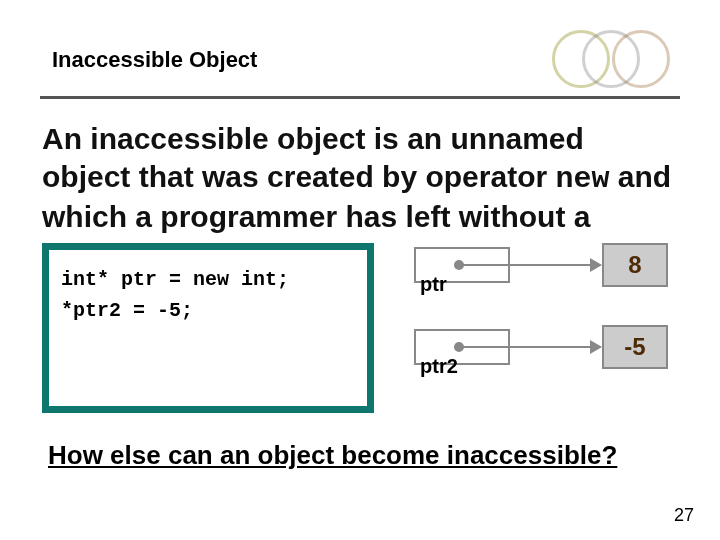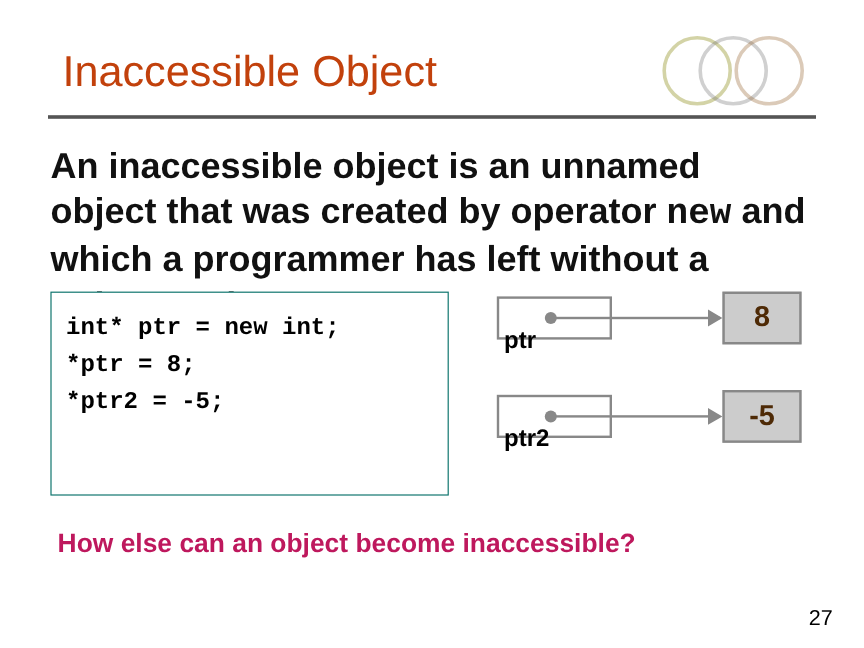--- a/index.html
+++ b/index.html
@@ -1,38 +1,38 @@
 <!DOCTYPE html>
 <html><head>
 <meta charset="utf-8">
 <style>
   * { box-sizing: border-box; margin: 0; padding: 0; }
   body { width: 720px; height: 540px; background: #fff; font-family: Arial, Helvetica, sans-serif; position: relative; overflow: hidden; }
   .slide { width: 720px; height: 540px; position: relative; padding: 0; }
   .title-row { position: absolute; top: 30px; left: 52px; right: 40px; height: 60px; display: flex; align-items: center; gap: 8px; }
-  .title { font-size: 36px; color: #c2410c; }
+  .title { font-size: 22px; color: #000000; font-weight: bold; }
   .circles { position: absolute; top: 0; right: 10px; display: flex; gap: 0; }
   .circle { width: 58px; height: 58px; border-radius: 50%; position: relative; margin-left: -28px; }
   .circle:first-child { margin-left: 0; }
   .c-olive { border: 3px solid rgba(128,128,0,0.35); }
   .c-gray  { border: 3px solid rgba(120,120,120,0.35); }
   .c-brown { border: 3px solid rgba(153,102,51,0.35); }
   .hr { position: absolute; top: 96px; left: 40px; right: 40px; height: 3px; background: linear-gradient(#555,#555); }
   .body-text { position: absolute; top: 120px; left: 42px; right: 42px; font-size: 30px; font-weight: bold; color: #111; line-height: 1.25; }
   .body-text .mono { font-family: "Courier New", monospace; }
-  .code-box { position: absolute; top: 243px; left: 42px; width: 332px; height: 170px; border: 1px solid #0f766e; background: #fff; padding: 14px 12px; font-family: "Courier New", monospace; font-size: 20px; font-weight: bold; line-height: 1.55; color: #000; }
+  .code-box { position: absolute; top: 243px; left: 42px; width: 332px; height: 170px; border: 7px solid #0f766e; background: #fff; padding: 14px 12px; font-family: "Courier New", monospace; font-size: 20px; font-weight: bold; line-height: 1.55; color: #000; }
   .diagram { position: absolute; top: 243px; left: 400px; width: 280px; height: 170px; }
   .ptrrow { position: relative; height: 70px; margin-bottom: 12px; }
   .arrowbox { position: absolute; top: 4px; left: 14px; width: 96px; height: 36px; border: 2px solid #888; background: #fff; }
   .valbox { position: absolute; top: 0; left: 202px; width: 66px; height: 44px; border: 2px solid #888; background: #ccc; display: flex; align-items: center; justify-content: center; font-size: 24px; font-weight: bold; color: #4e2a06; }
   .lbl { position: absolute; top: 30px; left: 20px; font-size: 20px; font-weight: bold; color: #000; }
   .arrow { position: absolute; top: 21px; left: 60px; width: 140px; height: 2px; background: #888; }
   .arrow::before { content: ""; position: absolute; left: -6px; top: -4px; width: 10px; height: 10px; background: #888; border-radius: 50%; }
   .arrow::after { content: ""; position: absolute; right: -2px; top: -6px; width: 0; height: 0; border-left: 12px solid #888; border-top: 7px solid transparent; border-bottom: 7px solid transparent; }
-  .question { position: absolute; top: 440px; left: 48px; right: 40px; font-size: 22px; font-weight: bold; color: #be185d; }
+  .question { position: absolute; top: 440px; left: 48px; right: 40px; font-size: 26px; font-weight: bold; color: #000000; text-decoration: underline; }
   .pagenum { position: absolute; bottom: 14px; right: 26px; font-size: 18px; color: #000; }
 </style>
 </head>
 <body>
 
 <div class="slide">
 
   <div class="title-row">
     <div class="title">Inaccessible Object</div>
     <div class="circles">
@@ -43,21 +43,20 @@
   </div>
 
   <div class="hr"></div>
 
   <div class="body-text">
     <span>An inaccessible object is an unnamed object that was created by operator </span><span class="mono">new</span><span> and which a programmer has left without a pointer to it.</span>
   </div>
 
   <div class="code-box">
     <div>int* ptr = new int;</div>
-    <div>*ptr = 8;</div>
     <div>*ptr2 = -5;</div>
   </div>
 
   <div class="diagram">
 
     <div class="ptrrow">
       <div class="arrowbox"></div>
       <div class="arrow"></div>
       <div class="valbox">
         <span>8</span>

